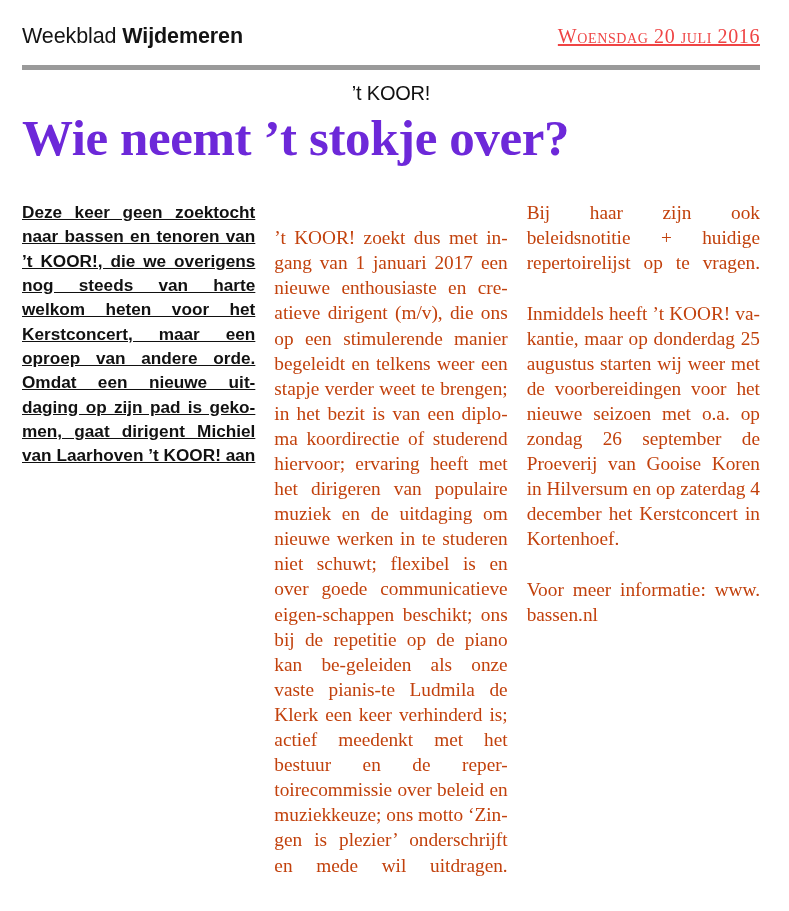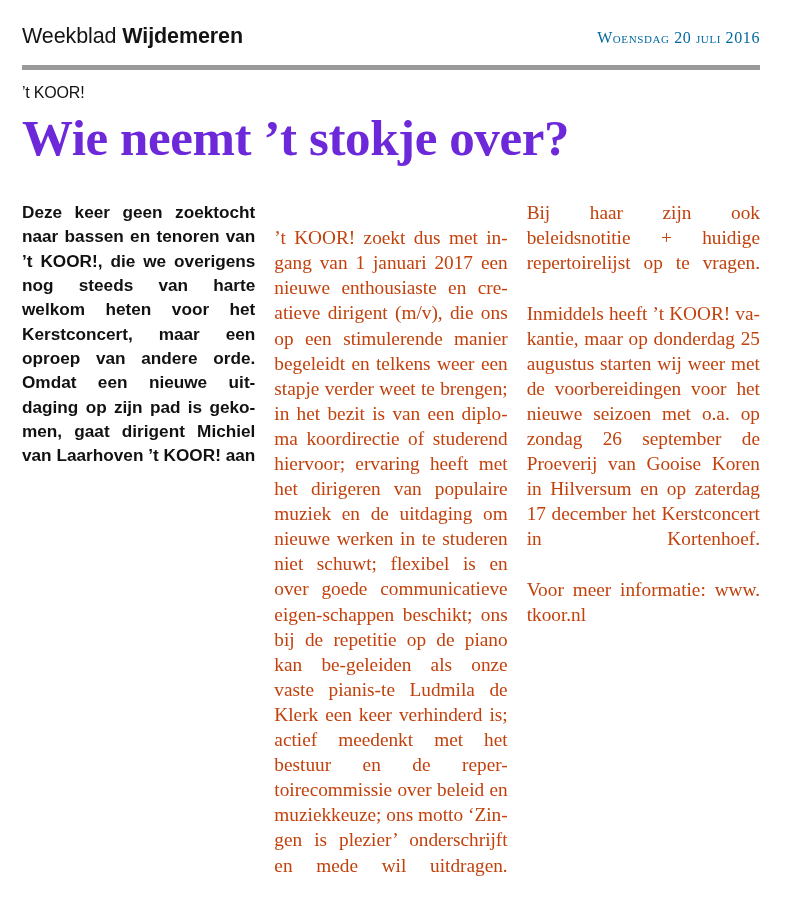--- a/index.html
+++ b/index.html
@@ -37,43 +37,45 @@
     font-size: 21.5px;
     letter-spacing: -0.1px;
     color: #141414;
     white-space: nowrap;
   }
   .masthead-left .mh-weak { font-weight: 400; }
   .masthead-left .mh-strong { font-weight: 700; }
   .masthead-date {
     font-family: "Liberation Serif", serif;
     font-variant: small-caps;
-    font-size: 16px;
+    font-size: 20px;
     letter-spacing: 0.6px;
-    color: #0369a1;
+    color: #ef4444;
     white-space: nowrap;
+    text-decoration: underline;
   }
 
   
   .rule {
     margin-top: 9px;
     height: 5px;
     width: 100%;
     background: #9a9a9a;
   }
 
   
   .kicker {
     font-family: "Liberation Sans", sans-serif;
     font-weight: 400;
-    font-size: 16px;
+    font-size: 20px;
     line-height: 30px;
     color: #111111;
     margin-top: 8px;
     letter-spacing: -0.2px;
+    text-align: center;
   }
   .headline {
     font-family: "Liberation Serif", serif;
     font-weight: 700;
     font-size: 51px;
     line-height: 56px;
     color: #6d28d9;
     margin-top: 2px;
     letter-spacing: -0.4px;
     white-space: nowrap;
@@ -94,20 +96,21 @@
   .lead {
     font-family: "Liberation Sans", sans-serif;
     font-weight: 700;
     font-size: 17.2px;
     line-height: 24.3px;
     text-align: justify;
     text-justify: inter-word;
     color: #111111;
     hyphens: manual;
     margin: 0;
+    text-decoration: underline;
   }
   .lead.tail { margin-bottom: 0; }
 
   .body-par {
     font-family: "Liberation Serif", serif;
     font-weight: 400;
     font-size: 19.3px;
     line-height: 25.1px;
     text-align: justify;
     text-justify: inter-word;
@@ -145,19 +148,19 @@
       <p class="lead">Deze keer geen zoektocht naar bassen en tenoren van ’t KOOR!, die we overigens nog steeds van harte welkom heten voor het Kerstconcert, maar een oproep van andere orde. Omdat een nieuwe uit-daging op zijn pad is geko-men, gaat dirigent Michiel van Laarhoven ’t KOOR! aan</p>
     </div>
 
     <div class="col">
       <p class="body-par gap">’t KOOR! zoekt dus met in-gang van 1 januari 2017 een nieuwe enthousiaste en cre-atieve dirigent (m/v), die ons op een stimulerende manier begeleidt en telkens weer een stapje verder weet te brengen; in het bezit is van een diplo-ma koordirectie of studerend hiervoor; ervaring heeft met het dirigeren van populaire muziek en de uitdaging om nieuwe werken in te studeren niet schuwt; flexibel is en over goede communicatieve eigen-schappen beschikt; ons bij de repetitie op de piano kan be-geleiden als onze vaste pianis-te Ludmila de Klerk een keer verhinderd is; actief meedenkt met het bestuur en de reper-toirecommissie over beleid en muziekkeuze; ons motto ‘Zin-gen is plezier’ onderschrijft en mede wil uitdragen.</p>
 
     </div>
 
     <div class="col">
       <p class="body-par">Bij haar zijn ook beleidsnotitie + huidige repertoirelijst op te vragen.</p>
-      <p class="body-par">Inmiddels heeft ’t KOOR! va-kantie, maar op donderdag 25 augustus starten wij weer met de voorbereidingen voor het nieuwe seizoen met o.a. op zondag 26 september de Proeverij van Gooise Koren in Hilversum en op zaterdag 17 december het Kerstconcert in Kortenhoef.</p>
-      <p class="body-par">Voor meer informatie: www. tkoor.nl</p>
+      <p class="body-par">Inmiddels heeft ’t KOOR! va-kantie, maar op donderdag 25 augustus starten wij weer met de voorbereidingen voor het nieuwe seizoen met o.a. op zondag 26 september de Proeverij van Gooise Koren in Hilversum en op zaterdag 4 december het Kerstconcert in Kortenhoef.</p>
+      <p class="body-par">Voor meer informatie: www. bassen.nl</p>
     </div>
 
   </div>
 
 </div>
 
 </body></html>

